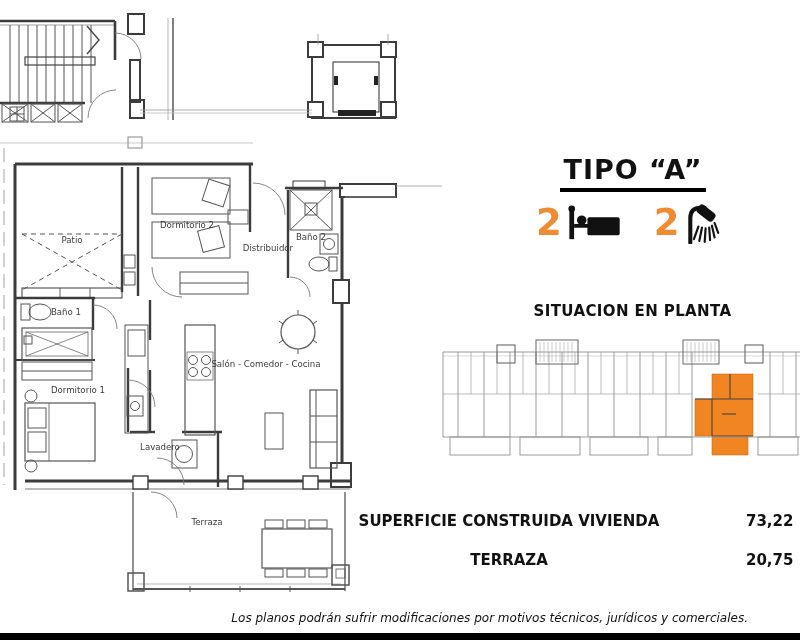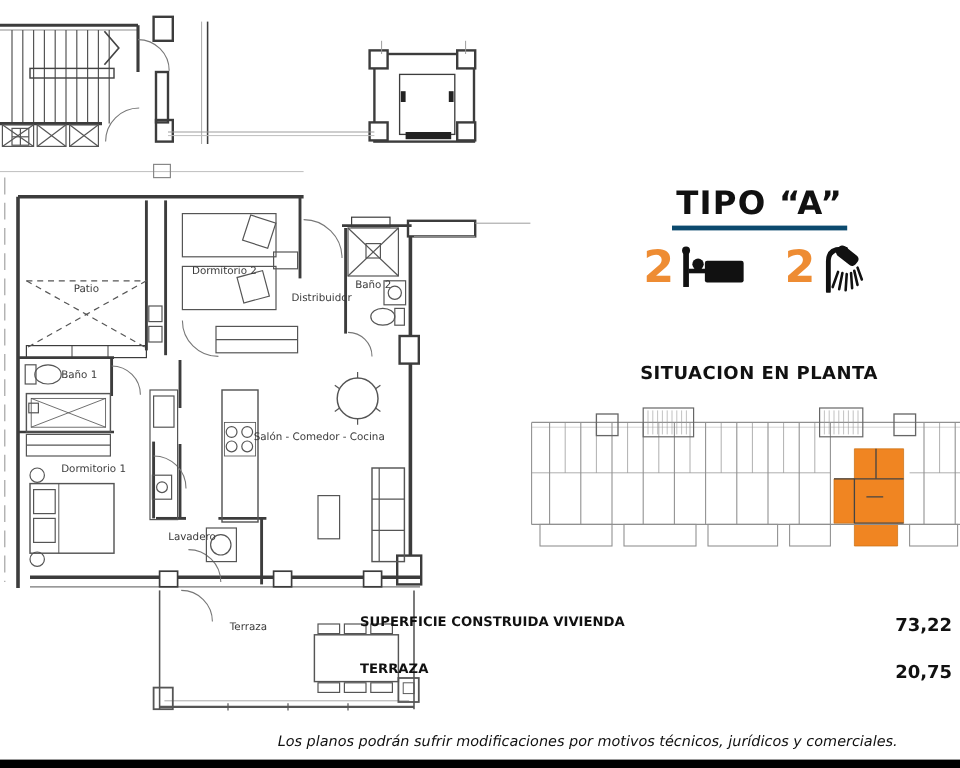--- a/index.html
+++ b/index.html
@@ -6,35 +6,35 @@
   body{
     width:800px;height:640px;position:relative;overflow:hidden;
     background:#ffffff;font-family:"DejaVu Sans","Liberation Sans",sans-serif;
   }
   .abs{position:absolute;}
   
   .plan-title{
     left:548px;top:154px;width:170px;text-align:center;
     font-size:27px;font-weight:bold;color:#111;letter-spacing:1px;
   }
-  .plan-title span{display:inline-block;border-bottom:4px solid #0c4a6e;padding:0 3px 3px 3px;}
+  .plan-title span{display:inline-block;border-bottom:4px solid #000000;padding:0 3px 3px 3px;}
   .features-row{
     left:536px;top:200px;width:200px;height:46px;
     display:flex;align-items:center;
   }
   .feat-num{
     font-size:37px;font-weight:bold;line-height:40px;
   }
   .situacion{
     left:460px;top:302px;width:345px;text-align:center;
     font-size:15px;font-weight:bold;color:#111;letter-spacing:.4px;
   }
   .area-label{
-    top:0;left:300px;width:418px;text-align:left;
-    font-size:11px;font-weight:bold;color:#111;
+    top:0;left:300px;width:418px;text-align:center;
+    font-size:15px;font-weight:bold;color:#111;
   }
   .area-value{
     top:0;left:746px;width:80px;text-align:left;white-space:nowrap;
     font-size:15px;font-weight:bold;color:#111;
   }
   .disclaimer{
     left:0;top:611px;width:748px;text-align:right;
     font-size:12px;font-style:italic;color:#111;
   }
   .bottom-bar{left:0;top:633px;width:800px;height:7px;background:#000;}

